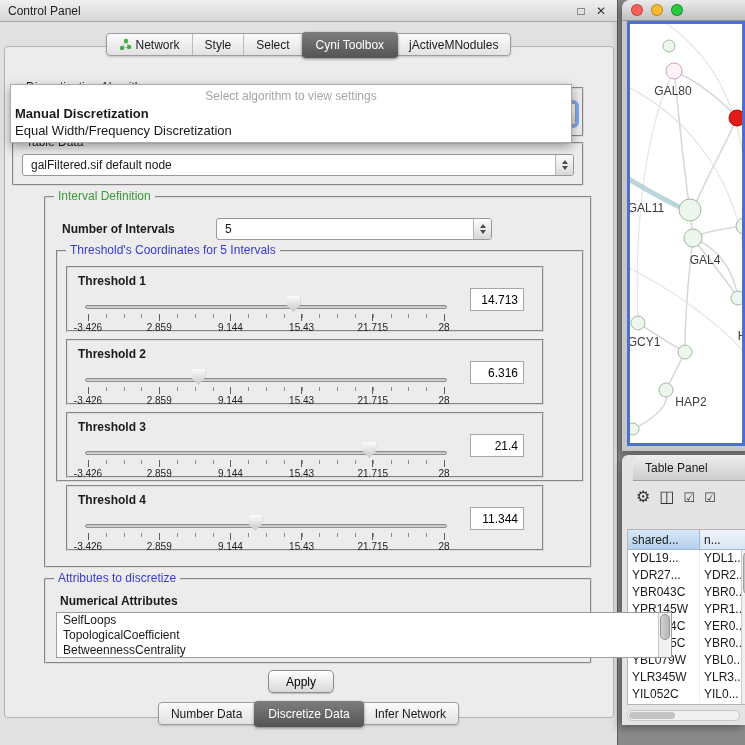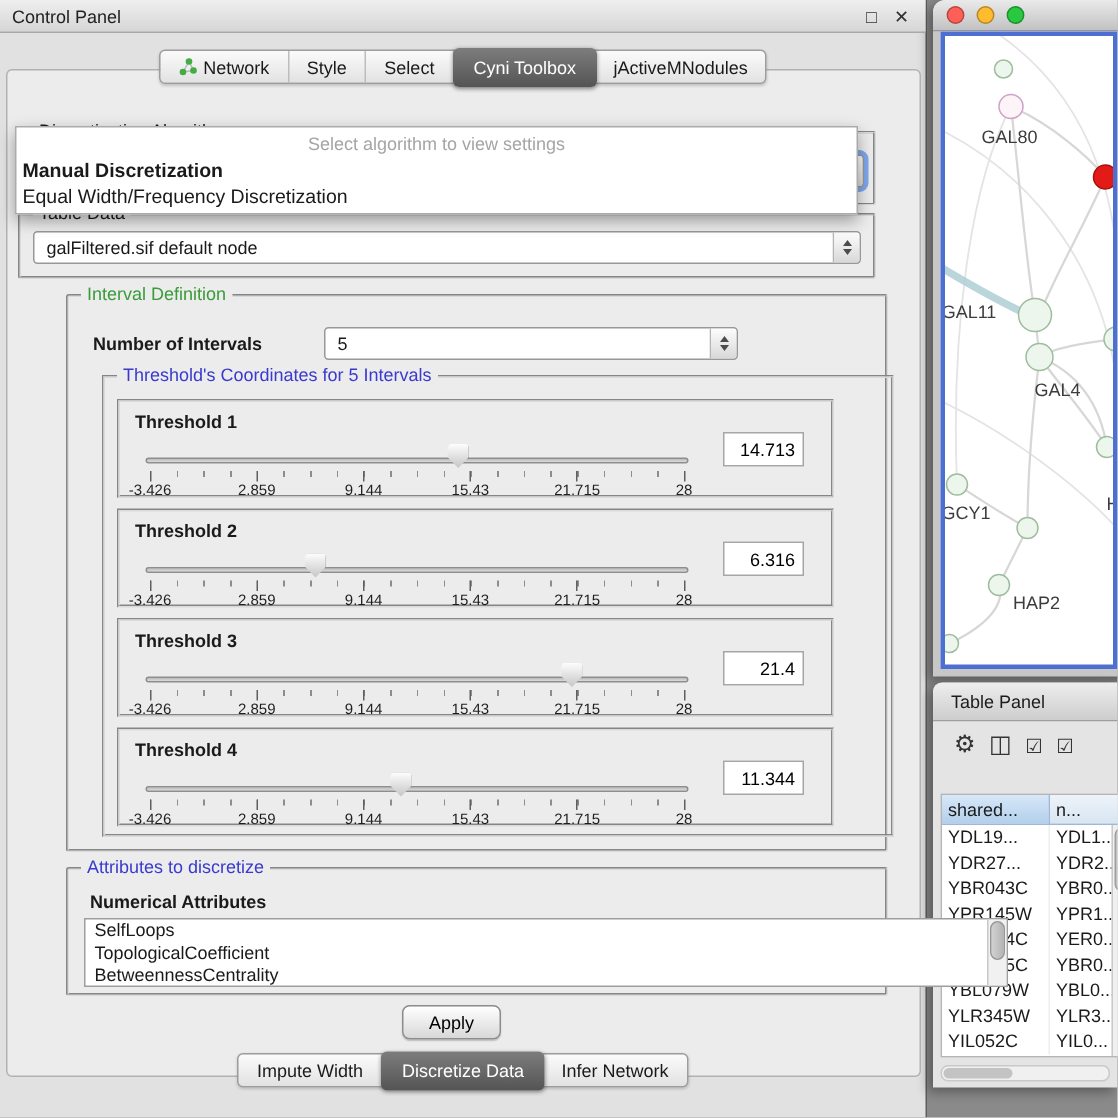--- a/index.html
+++ b/index.html
@@ -45,21 +45,21 @@
   .popup-item{padding:1px 4px;font-size:13px;cursor:pointer;}
   .popup-item.bold{font-weight:bold;}
 
   .g-tabledata{left:12px;top:142px;width:572px;height:44px;}
   .g-tabledata .combo{left:8px;right:8px;top:10px;}
 
   .g-interval{left:44px;top:196px;width:548px;height:372px;}
   .num-label{position:absolute;left:16px;top:24px;font-weight:bold;}
   .num-combo{left:170px;top:20px;width:276px;}
 
-  .g-thresholds{position:absolute;left:22px;top:52px;width:528px;height:308px;border:2px groove #dadada;}
+  .g-thresholds{position:absolute;left:10px;top:52px;width:528px;height:232px;border:2px groove #dadada;}
 
   .threshold{position:absolute;left:8px;width:478px;height:66px;border:2px groove #dadada;background:#ececec;}
   .threshold.t0{top:14px}.threshold.t1{top:87px}.threshold.t2{top:160px}.threshold.t3{top:233px}
   .th-label{position:absolute;left:10px;top:6px;font-weight:bold;}
   .slider{position:absolute;left:8px;top:24px;width:380px;height:40px;cursor:pointer;}
   .sl-inner{position:absolute;left:12px;right:12px;top:0;height:100%;}
   .track{position:absolute;left:-3px;right:-3px;top:13px;height:4px;background:linear-gradient(#bcbcbc,#dadada);border:1px solid #8e8e8e;border-radius:2px;}
   .thumb{position:absolute;top:4px;width:14px;height:16px;margin-left:-7px;background:linear-gradient(#fdfdfd,#c6c6c6);clip-path:polygon(10% 0,90% 0,100% 12%,100% 55%,50% 100%,0 55%,0 12%);filter:drop-shadow(0 0 1px #666);}
   .ticks-minor{position:absolute;left:0;right:0;top:22px;height:4px;background:repeating-linear-gradient(to right,#8d8d8d 0 1px,transparent 1px 17.8px);}
   .ticks-major{position:absolute;left:0;right:0;top:0;height:0;}
@@ -79,21 +79,21 @@
 
   
   #net-window{position:absolute;left:622px;top:0;width:132px;height:451px;background:#c7c7c7;border-radius:8px 0 0 0;box-shadow:-3px 3px 8px rgba(0,0,0,.35);}
   .mac-titlebar{position:absolute;top:0;left:0;right:0;height:21px;background:linear-gradient(#eaeaea,#c2c2c2);border-bottom:1px solid #969696;border-radius:8px 0 0 0;display:flex;align-items:center;padding-left:9px;gap:8px;}
   .light{width:12px;height:12px;border-radius:50%;border:1px solid rgba(0,0,0,.28);cursor:pointer;}
   .net-frame{position:absolute;left:5px;top:21px;width:118px;height:425px;background:#fff;border:3px solid #4d6fd2;overflow:hidden;cursor:crosshair;}
   #net-svg{position:absolute;left:0;top:0;}
 
   
   #table-window{position:absolute;left:622px;top:455px;width:123px;height:270px;background:#e4e4e4;border-radius:6px 0 0 0;box-shadow:-3px 3px 8px rgba(0,0,0,.35);}
-  .tp-titlebar{position:absolute;top:0;left:0;right:0;height:26px;background:linear-gradient(#eeeeee,#cdcdcd);border-bottom:1px solid #9e9e9e;display:flex;align-items:center;padding-left:12px;border-radius:6px 0 0 0;color:#1c1c1c;}
+  .tp-titlebar{position:absolute;top:0;left:11px;right:0;height:26px;background:linear-gradient(#eeeeee,#cdcdcd);border-bottom:1px solid #9e9e9e;display:flex;align-items:center;padding-left:12px;border-radius:6px 0 0 0;color:#1c1c1c;}
   .tp-toolbar{position:absolute;left:0;top:26px;right:0;height:32px;display:flex;align-items:center;gap:9px;padding-left:14px;}
   .ticon{font-size:16px;color:#343434;cursor:pointer;line-height:1;}
   .ticon.small{font-size:13px;}
   .tp-table{position:absolute;left:5px;top:74px;width:127px;bottom:20px;background:#fff;border:1px solid #b5b5b5;overflow:hidden;}
   .tp-header{display:flex;height:20px;}
   .hcell{border-right:1px solid #9db8d4;border-bottom:1px solid #9db8d4;display:flex;align-items:center;padding:0 4px;overflow:hidden;white-space:nowrap;cursor:pointer;}
   .hcell.c0{width:72px;background:linear-gradient(#d8e8f8,#b2cfec);}
   .hcell.c1{flex:1;background:linear-gradient(#eef3f9,#d8e5f2);}
   .tp-row{display:flex;height:17px;cursor:pointer;}
   .tcell{padding:0 4px;line-height:17px;overflow:hidden;white-space:nowrap;border-right:1px solid #ededed;}
@@ -311,21 +311,21 @@
           <div class="vthumb"></div>
         </div>
     </div>
   </div>
 
   <button class="apply">Apply</button>
 
   <div class="cp-tabs bottom">
     <div class="tabgroup">
       <div class="tab">
-          <span>Impute Width</span>
+          <span>Number Data</span>
         </div>
       <div class="tab selected">
           <span>Discretize Data</span>
         </div>
       <div class="tab">
           <span>Infer Network</span>
         </div>
     </div>
   </div>
 </div>

